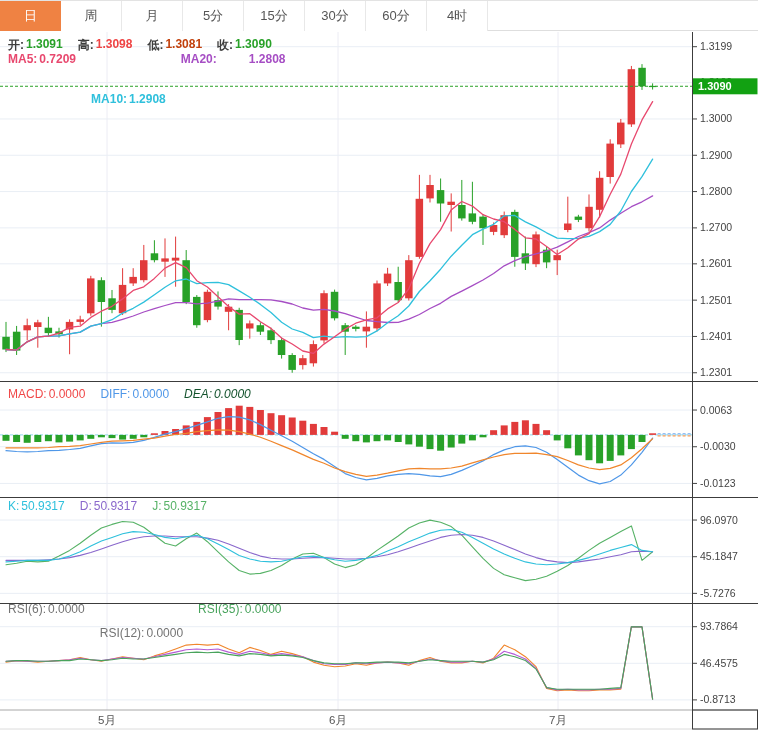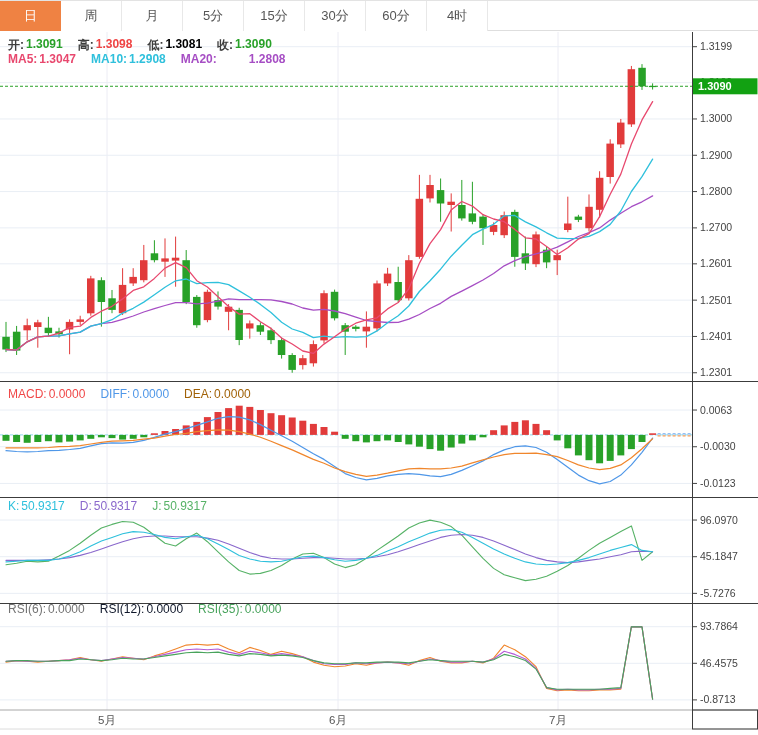--- a/index.html
+++ b/index.html
@@ -320,53 +320,53 @@
   <span class="pair">
       <span class="lbl">开:</span>
       <span class="val" style="color: rgb(40, 161, 40);">1.3091</span>
     </span>
   <span class="pair">
       <span class="lbl">高:</span>
       <span class="val" style="color: #ef4444;">1.3098</span>
     </span>
   <span class="pair">
       <span class="lbl">低:</span>
-      <span class="val" style="color: #000000;">1.3081</span>
+      <span class="val" style="color: #c2410c;">1.3081</span>
     </span>
   <span class="pair">
       <span class="lbl">收:</span>
       <span class="val" style="color: rgb(40, 161, 40);">1.3090</span>
     </span>
 </div>
 
 <div class="row ma">
   <span class="pair" style="color: rgb(232, 72, 110);">
       <span>MA5:</span>
-      <span>1.3047</span>
-    </span>
-  <span class="pair" style="color: rgb(47, 192, 220);">
+      <span>0.7209</span>
+    </span>
+  <span class="pair" style="color: rgb(47, 192, 220); margin-top: 40px;">
       <span>MA10:</span>
       <span>1.2908</span>
     </span>
   <span class="pair" style="color: rgb(166, 78, 196); gap: 32px;">
       <span>MA20:</span>
       <span>1.2808</span>
     </span>
 </div>
 
 <div class="row macd">
   <span class="pair" style="color: rgb(240, 72, 72);">
       <span>MACD:</span>
       <span>0.0000</span>
     </span>
   <span class="pair" style="color: rgb(79, 151, 232);">
       <span>DIFF:</span>
       <span>0.0000</span>
     </span>
-  <span class="pair" style="color: #a16207;">
+  <span class="pair" style="color: #14532d; font-style: italic;">
       <span>DEA:</span>
       <span>0.0000</span>
     </span>
 </div>
 
 <div class="row kdj">
   <span class="pair" style="color: rgb(47, 192, 220);">
       <span>K:</span>
       <span>50.9317</span>
     </span>
@@ -378,21 +378,21 @@
       <span>J:</span>
       <span>50.9317</span>
     </span>
 </div>
 
 <div class="row rsi">
   <span class="pair" style="color: #737373;">
       <span>RSI(6):</span>
       <span>0.0000</span>
     </span>
-  <span class="pair" style="color: #0f172a;">
+  <span class="pair" style="color: #737373; margin-top: 24px;">
       <span>RSI(12):</span>
       <span>0.0000</span>
     </span>
   <span class="pair" style="color: rgb(72, 163, 92);">
       <span>RSI(35):</span>
       <span>0.0000</span>
     </span>
 </div>
 
 </body></html>

